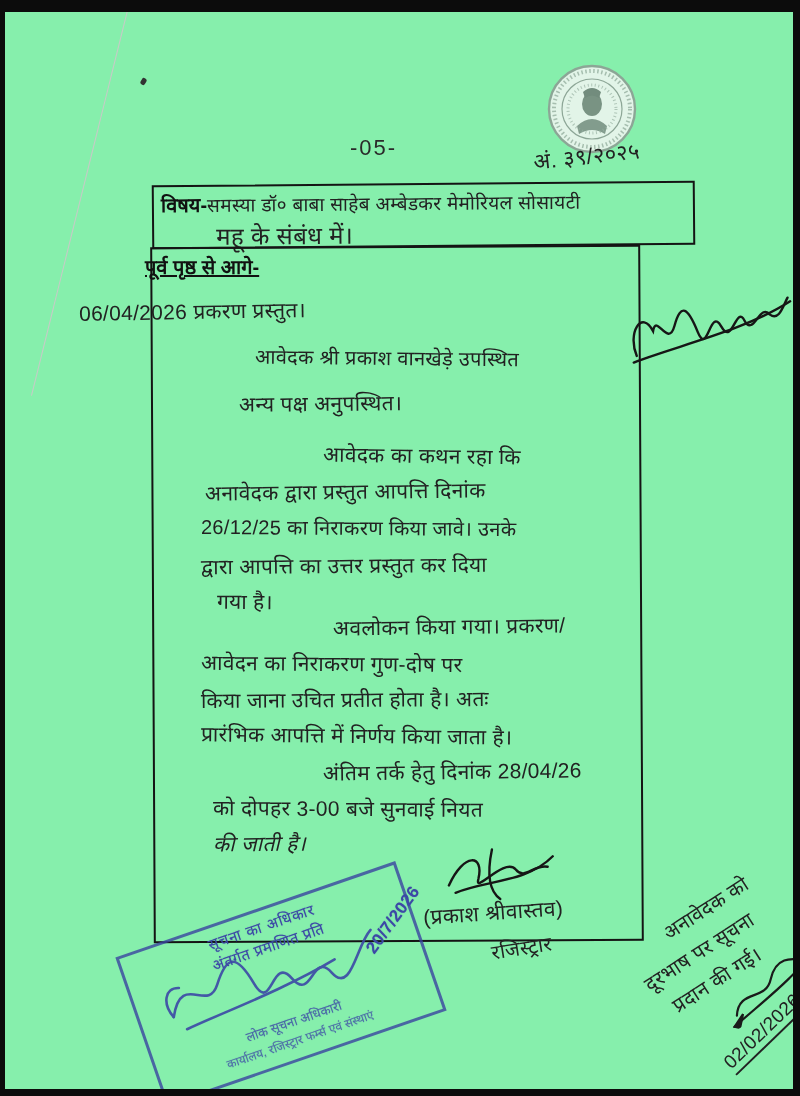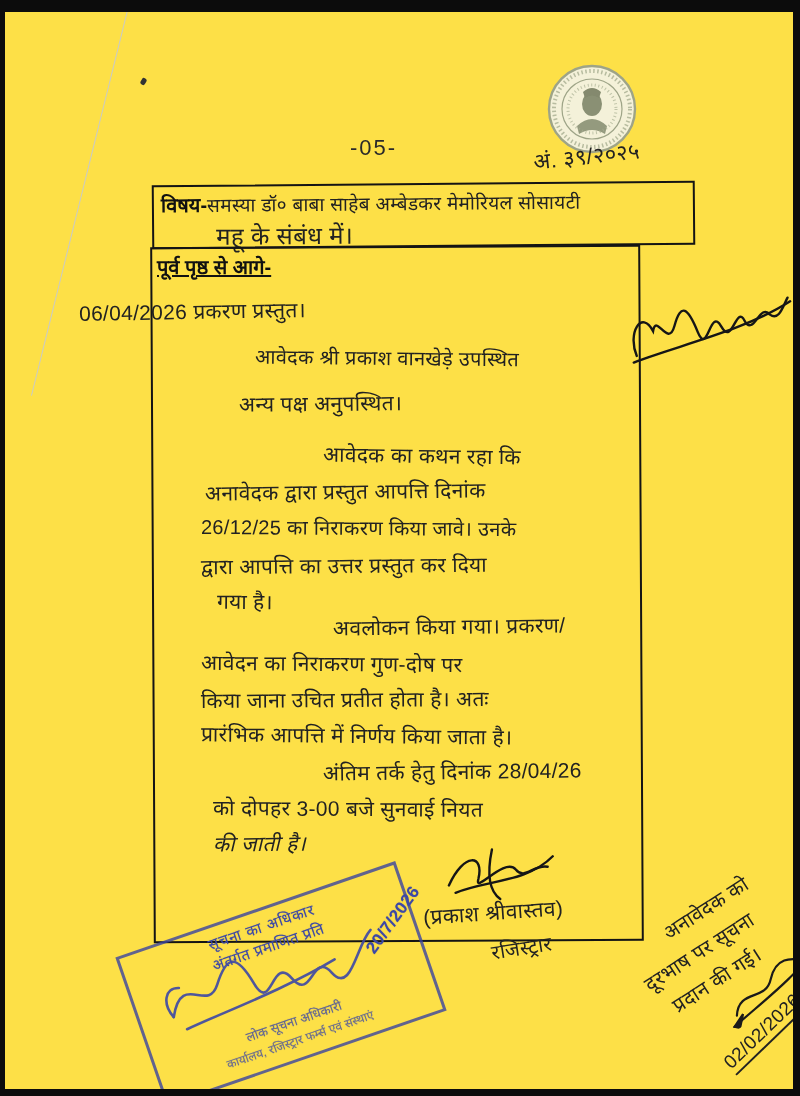--- a/index.html
+++ b/index.html
@@ -1,20 +1,20 @@
 <!DOCTYPE html>
 <html><head>
 <meta charset="utf-8">
 <style>
   * { margin:0; padding:0; box-sizing:border-box; }
   html,body { width:800px; height:1096px; }
   body { background:#0c0c0c; position:relative; overflow:hidden;
          font-family:"Liberation Sans", sans-serif; }
   .paper { position:absolute; top:12px; left:5px; right:7px; bottom:7px;
-           background:#fde047; overflow:hidden; }
+           background:#86efac; overflow:hidden; }
   .deva { font-family: sans-serif; color:#1f1f1f; }
   .hw { font-family: sans-serif; color:#222; letter-spacing:0.3px; white-space:nowrap; }
   .abs { position:absolute; }
 
   
   .crease { position:absolute; left:78px; top:-40px; width:1px; height:430px;
             background:#c9c9c7; transform:rotate(14deg); }
   .speck { position:absolute; left:136px; top:66px; width:5px; height:7px;
            background:#333; border-radius:2px; transform:rotate(30deg); }
 
@@ -28,21 +28,21 @@
   
   .subject-box { left:147px; top:171px; width:543px; height:64px;
                  border:2.5px solid #141414; transform:rotate(-0.5deg); }
   .subject-row { position:absolute; left:7px; top:4px; white-space:nowrap; }
   .subject-label { font-weight:bold; font-size:20px; color:#111; }
   .subject-hw1 { font-size:19px; }
   .subject-hw2 { position:absolute; left:62px; top:32px; font-size:24px; }
 
   .order-box { left:147px; top:234px; width:490px; height:696px;
                border:2.5px solid #141414; transform:rotate(-0.3deg); }
-  .cont-header { left:152px; top:241px; font-size:20px; font-weight:bold;
+  .cont-header { left:140px; top:241px; font-size:20px; font-weight:bold;
                  text-decoration:underline; color:#111; }
 
   
   .ol { position:absolute; font-size:21px; }
   .ol0  { left:74px;  top:285px; transform:rotate(-1deg); }
   .ol1  { left:250px; top:332px; transform:rotate(0.6deg); font-size:20px; }
   .ol2  { left:234px; top:377px; transform:rotate(-0.6deg); }
   .ol3  { left:318px; top:429px; transform:rotate(0.8deg); }
   .ol4  { left:200px; top:465px; transform:rotate(-0.7deg); }
   .ol5  { left:196px; top:502px; transform:rotate(0.4deg); font-size:20px; }

